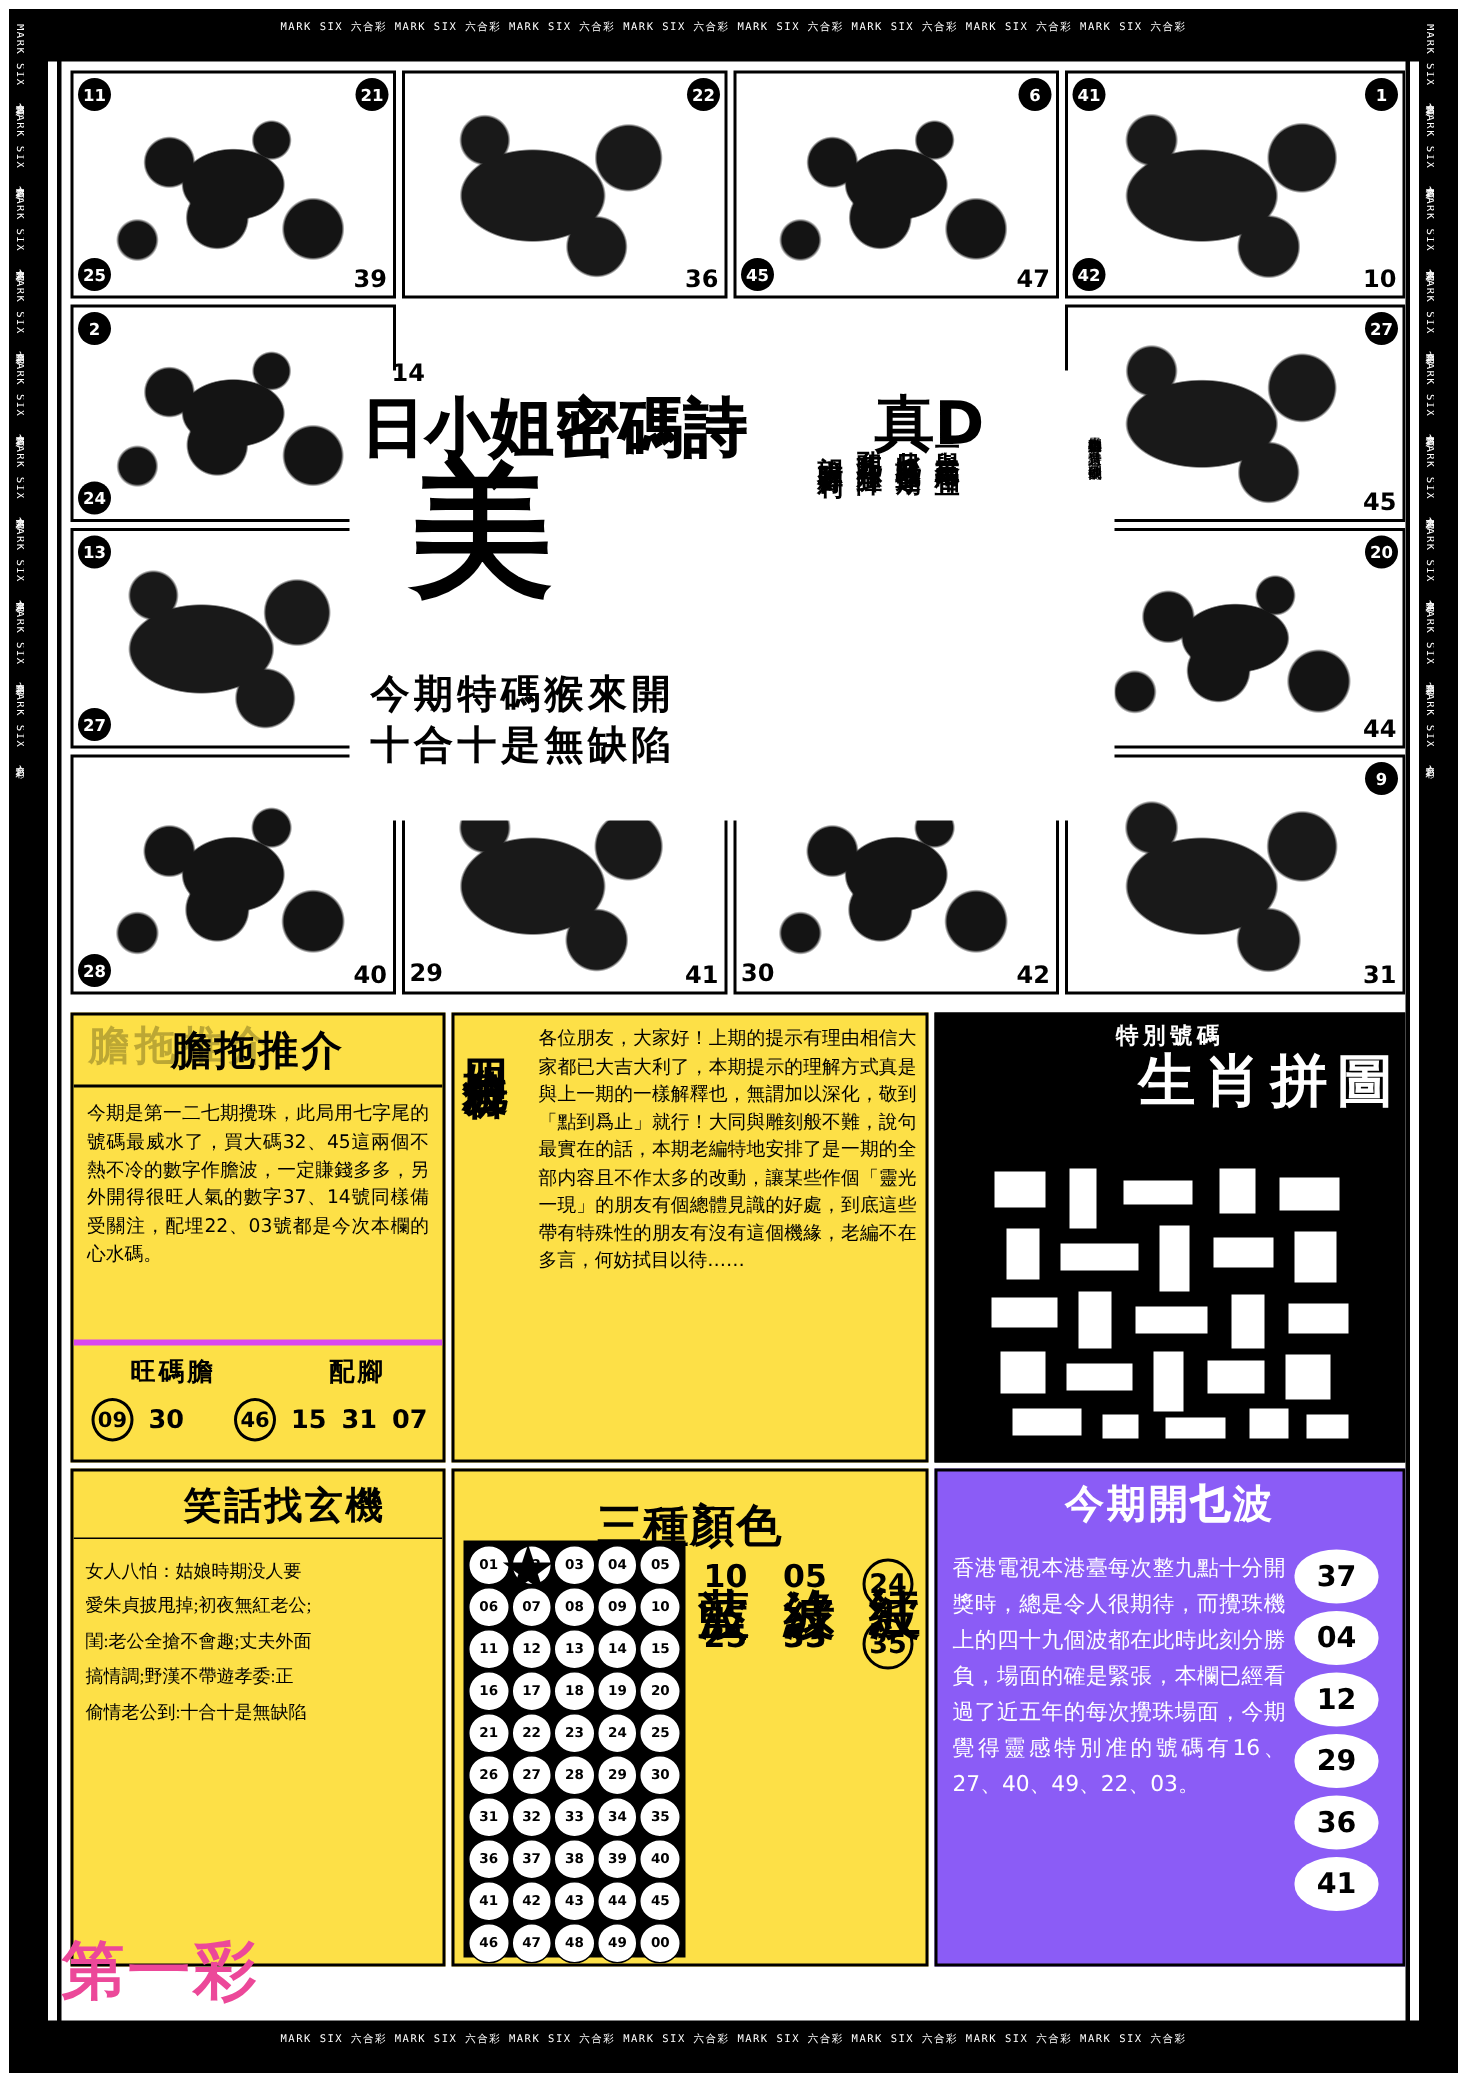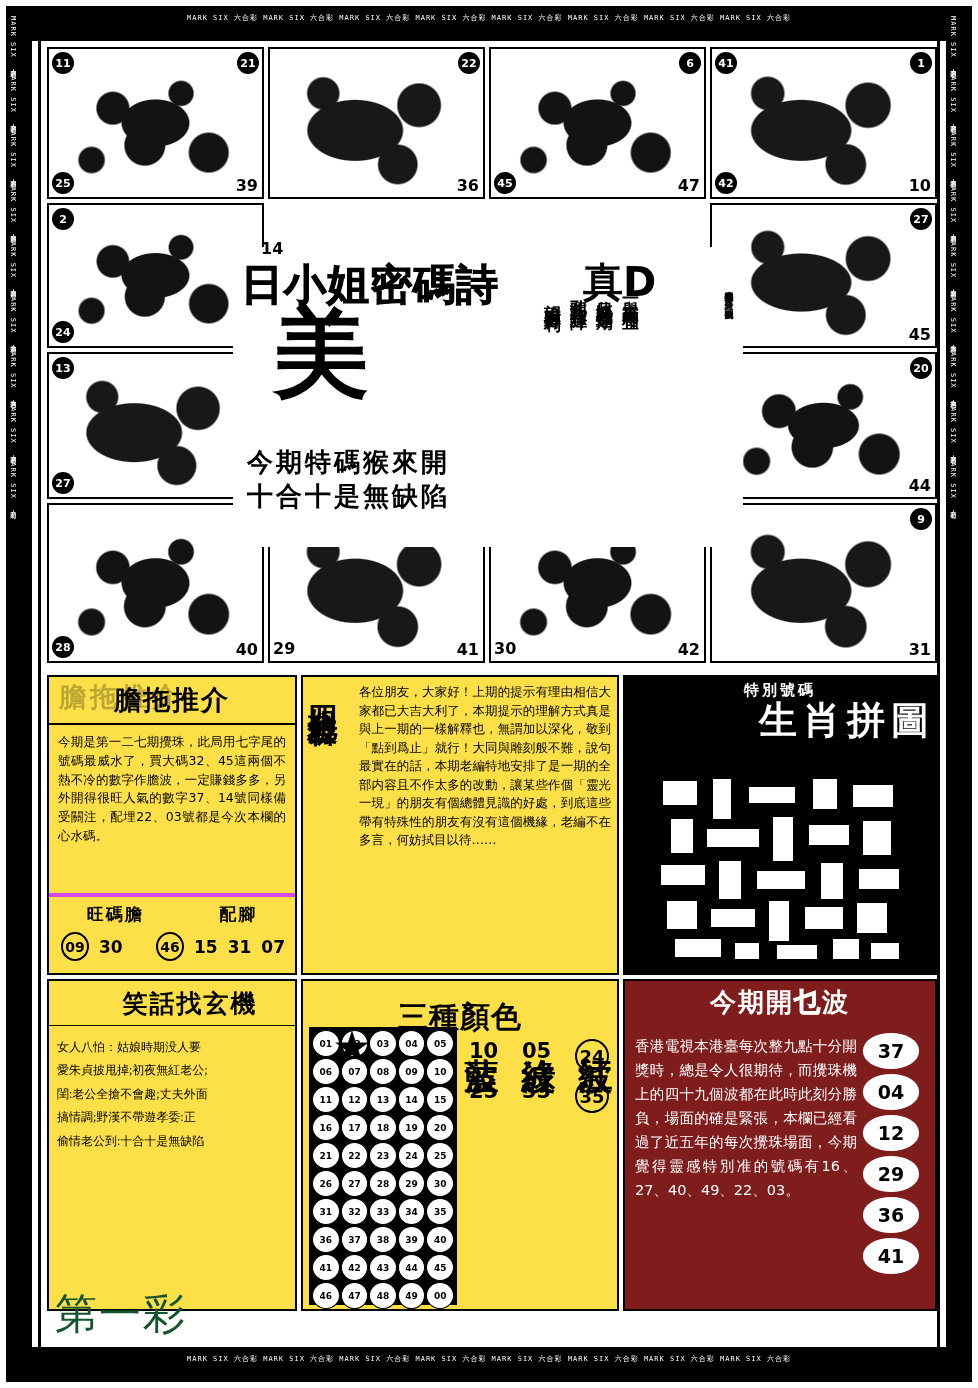--- a/index.html
+++ b/index.html
@@ -256,21 +256,21 @@
     display:flex;justify-content:space-between;
     font-size:21px;font-weight:bold;margin-top:6px;padding:0 4px;
   }
   .num-circ{
     display:inline-flex;align-items:center;justify-content:center;
     width:30px;height:30px;border:2px solid #000;border-radius:50%;
     font-size:18px;font-weight:bold;
   }
 
   
-  .pF{left:582px;top:938px;width:314px;height:332px;background:#7f1d1d;}
+  .pF{left:582px;top:938px;width:314px;height:332px;background:#8b5cf6;}
   .pF .hd{
     color:#fff;text-align:center;font-size:26px;font-weight:bold;
     padding-top:4px;letter-spacing:2px;
   }
   .pF .hd .accent{ -webkit-text-stroke:1px #fff; }
   .pF .txt{
     position:absolute;left:10px;top:54px;width:222px;bottom:8px;
     color:#fff;font-size:14.5px;line-height:1.65;text-align:justify;
   }
   .pF .eggs{
@@ -282,22 +282,21 @@
     display:flex;align-items:center;justify-content:center;
     font-size:19px;font-weight:bold;color:#000;
   }
 
   
   .brand{
     position:absolute;left:0;right:0;bottom:0;height:66px;
     display:flex;align-items:center;
   }
   .brand .cn{
-    font-size:42px;font-weight:normal;color:#14532d;letter-spacing:2px;
-    margin-left:14px;
+    font-size:42px;font-weight:bold;color:#ec4899;letter-spacing:2px;
   }
   .brand .url{
     font-size:44px;font-weight:bold;color:#e2001a;margin-left:18px;
     letter-spacing:1px;
     font-family:"DejaVu Sans","Liberation Sans",sans-serif;
   }
 
   .star{
     position:absolute;left:290px;top:985px;width:42px;height:42px;z-index:9;
     color:#000;font-size:44px;line-height:42px;text-align:center;

